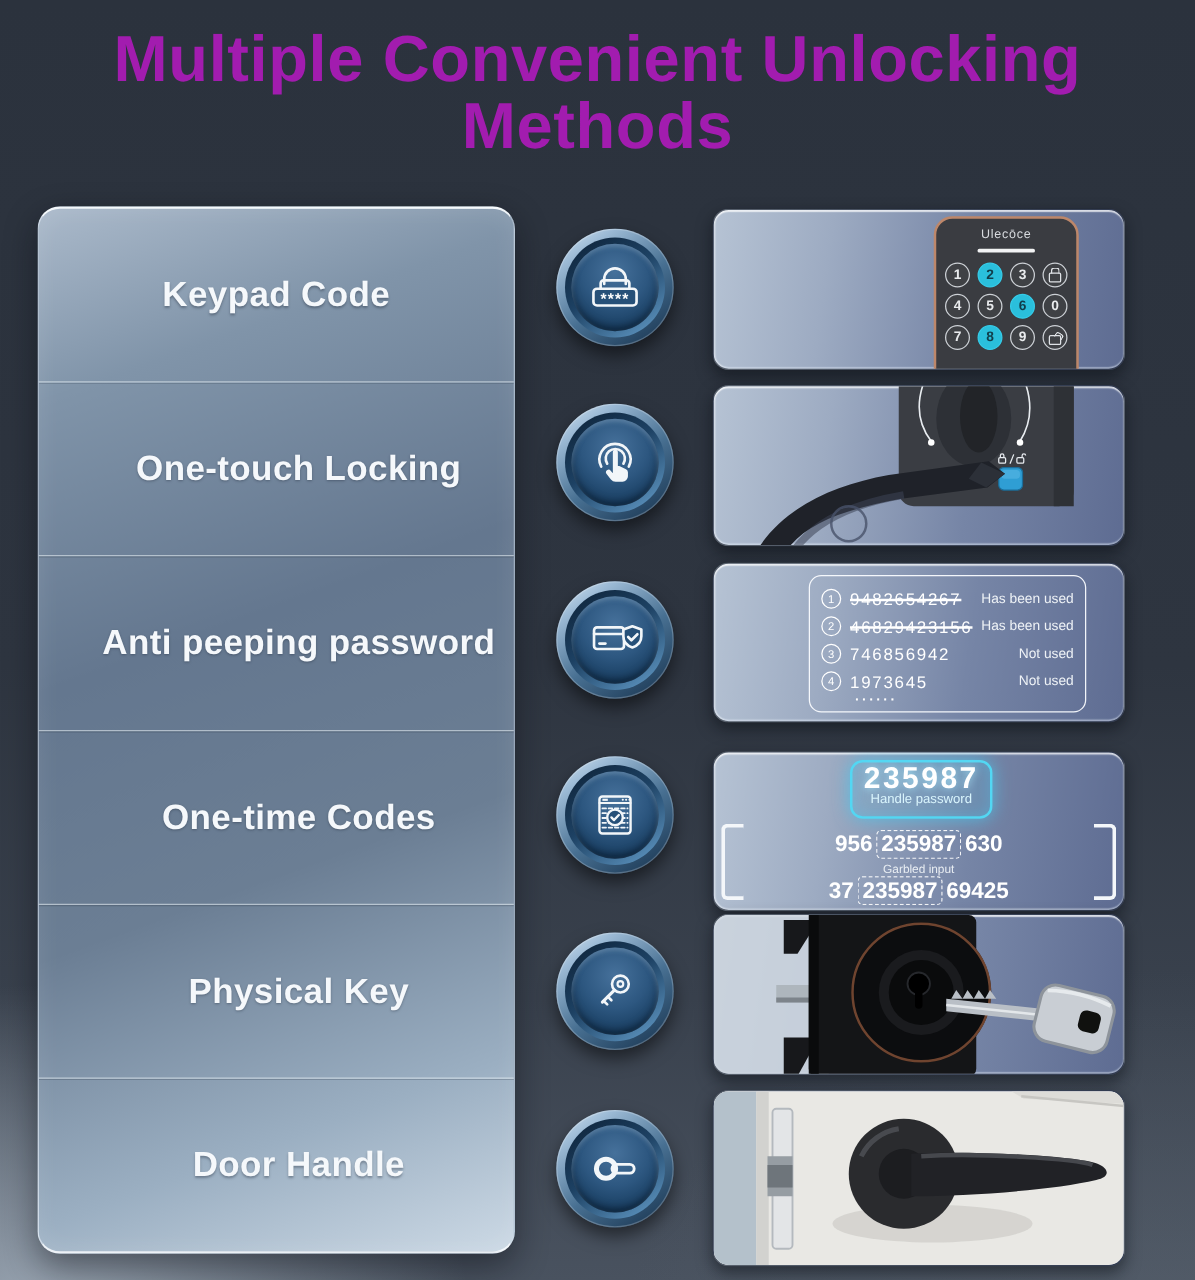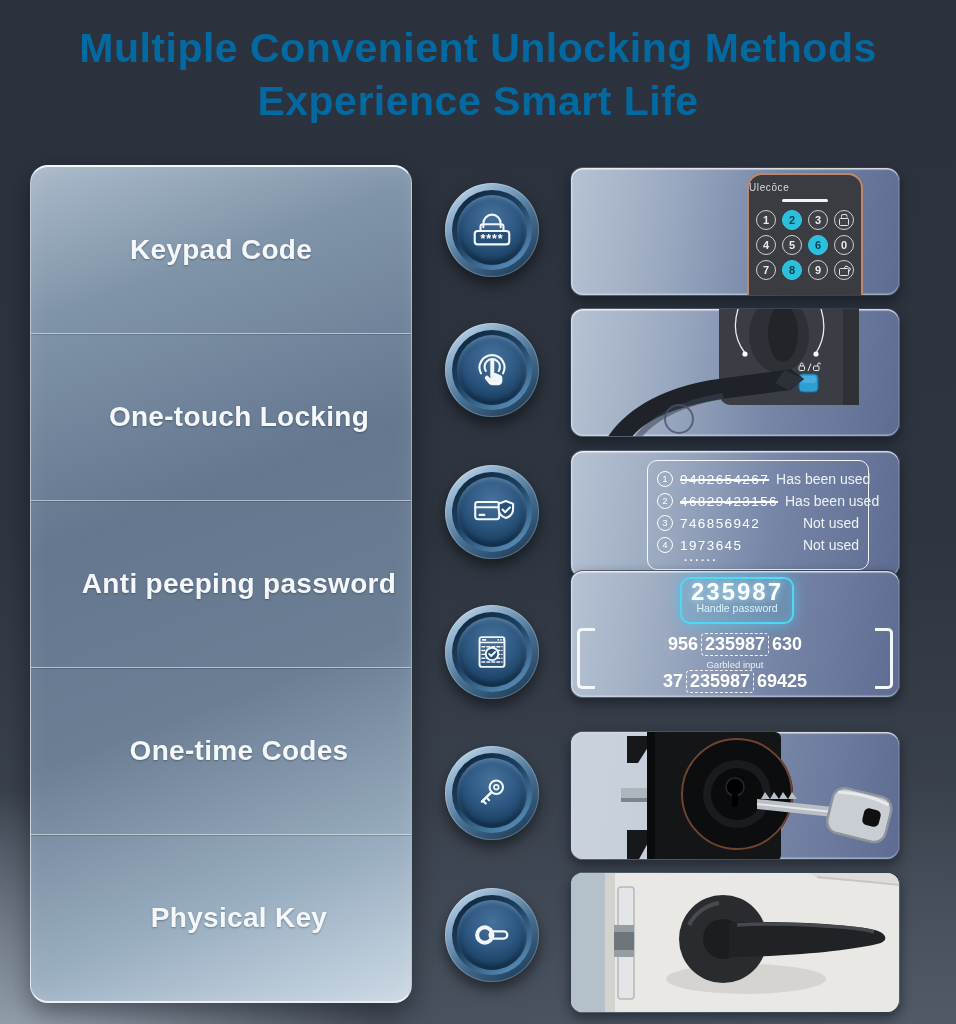--- a/index.html
+++ b/index.html
@@ -4,22 +4,22 @@
 <style>
   html,body{margin:0;padding:0;}
   body{
     width:956px;height:1024px;position:relative;overflow:hidden;
     font-family:"Liberation Sans","DejaVu Sans",sans-serif;
     background:
       radial-gradient(560px 430px at 3% 103%, rgba(160,172,185,.95) 0%, rgba(160,172,185,0) 62%),
       radial-gradient(720px 520px at 97% 106%, rgba(92,102,114,.5) 0%, rgba(92,102,114,0) 60%),
       linear-gradient(180deg,#2b323d 0%, #2e3540 52%, #39414d 78%, #49525f 100%);
   }
-  .title{position:absolute;top:22px;left:0;right:0;text-align:center;color:#0369a1;
-    font-weight:700;font-size:41px;line-height:53px;letter-spacing:.5px;}
+  .title{position:absolute;top:22px;left:0;right:0;text-align:center;color:#a21caf;
+    font-weight:700;font-size:52px;line-height:53px;letter-spacing:.5px;}
   
   .panel-left{position:absolute;left:30px;top:165px;width:382px;height:838px;border-radius:18px;
     display:flex;flex-direction:column;box-sizing:border-box;
     background:linear-gradient(160deg,#aab9ca 0%,#8094a9 16%,#64778f 40%,#6b7e94 62%,#9bafc2 84%,#ccd9e5 100%);
     border-top:2px solid rgba(250,253,255,.92);
     border-left:1.5px solid rgba(240,246,252,.6);
     border-right:1.5px solid rgba(215,227,238,.45);
     border-bottom:2px solid rgba(250,253,255,.85);
     box-shadow:0 10px 26px rgba(8,12,18,.45), inset 0 0 20px rgba(255,255,255,.10);}
   .feature-row{flex:1;display:flex;align-items:center;justify-content:center;}
@@ -38,46 +38,46 @@
     background:radial-gradient(circle at 50% 32%, #46719b 0%, #2d5780 45%, #183d60 78%, #112d4a 100%);
     box-shadow:inset 0 2px 4px rgba(190,220,245,.35), inset 0 -3px 6px rgba(0,10,20,.5);}
   .badge svg{stroke:#f2f6f9;fill:none;stroke-width:2.2;stroke-linecap:round;stroke-linejoin:round;}
   
   .photo{position:absolute;left:570px;width:330px;border-radius:13px;overflow:hidden;box-sizing:border-box;
     background:linear-gradient(98deg,#b6c3d4 0%,#9dabc2 28%,#7685a6 62%,#5e6c92 100%);
     border:1px solid rgba(12,18,26,.55);
     box-shadow:inset 0 1.5px 1px rgba(255,255,255,.75), inset 0 -1.5px 1px rgba(230,240,250,.45),
       inset 1.5px 0 1px rgba(255,255,255,.35), 0 5px 12px rgba(8,12,18,.5);}
   #photo1{top:167px;height:129px}#photo2{top:308px;height:129px}
-  #photo3{top:450px;height:128px}#photo4{top:570px;height:128px}
+  #photo3{top:450px;height:128px}#photo4{top:601px;height:128px}
   #photo5{top:731px;height:129px}#photo6{top:872px;height:141px}
   .photo svg.art{position:absolute;inset:0;}
   
   .device{position:absolute;left:176px;top:5px;width:116px;height:160px;box-sizing:border-box;
     background:#3a3c41;border:2px solid #bd876a;border-radius:15px;}
-  .brand{font-size:10px;color:#d8dbdf;text-align:left;margin-top:7px;letter-spacing:.6px;}
+  .brand{font-size:10px;color:#d8dbdf;text-align:center;margin-top:7px;letter-spacing:.6px;}
   .dbar{width:46px;height:3px;background:#f2f3f4;border-radius:2px;margin:6px auto 8px;}
   .kgrid{display:grid;grid-template-columns:repeat(4,20px);gap:5px 6px;justify-content:center;}
   .key{width:20px;height:20px;border-radius:50%;border:1.6px solid #ccd0d5;box-sizing:border-box;
     color:#e9ebed;font-size:11px;font-weight:700;display:flex;align-items:center;justify-content:center;
     background:#3f4145;}
   .key.hl{background:#2abfdc;border-color:#35cbe8;color:#113e4b;}
   .mlock{position:relative;width:8px;height:6px;border:1.3px solid #dfe2e6;border-radius:1.5px;margin-top:4px;}
   .mlock::before{content:"";position:absolute;width:4.5px;height:4px;border:1.3px solid #dfe2e6;
     border-bottom:none;border-radius:2.5px 2.5px 0 0;left:50%;transform:translateX(-50%);top:-4.8px;}
   .mlock.open::before{left:2.5px;transform:rotate(32deg);transform-origin:bottom left;}
   
   .codes-box{position:absolute;left:76px;top:9px;width:222px;height:110px;box-sizing:border-box;
     border:1.6px solid rgba(250,252,255,.95);border-radius:10px;padding:7px 9px 2px 9px;color:#fff;}
   .code-row{display:flex;align-items:center;gap:7px;height:22px;}
   .cnum{width:14px;height:14px;min-width:14px;border:1.2px solid #fff;border-radius:50%;
     font-size:9px;display:flex;align-items:center;justify-content:center;font-weight:400;}
   .ccode{font-size:13.5px;letter-spacing:1.4px;font-weight:400;white-space:nowrap;}
   .code-row.used .ccode{text-decoration:line-through;text-decoration-thickness:1.5px;}
-  .cstatus{margin-left:auto;font-size:14px;color:#eef2f6;white-space:nowrap;}
+  .cstatus{margin-left:auto;font-size:11px;color:#eef2f6;white-space:nowrap;}
   .cmore{font-size:11px;letter-spacing:2px;margin-left:27px;line-height:8px;font-weight:700;}
   
   .correct-box{position:absolute;left:109px;top:6px;width:114px;height:47px;box-sizing:border-box;
     border:2.5px solid #52d7f3;border-radius:10px;background:rgba(82,190,230,.18);text-align:center;
     box-shadow:0 0 14px rgba(70,200,240,.75), inset 0 0 10px rgba(70,200,240,.35);}
   .correct-code{font-size:24px;font-weight:700;color:#fff;letter-spacing:2px;line-height:26px;
     text-shadow:0 0 7px rgba(165,230,250,.95);}
   .correct-label{font-size:10.5px;color:#d9f5fd;margin-top:-3px;}
   .attempts{position:absolute;top:62px;left:0;right:0;display:flex;justify-content:space-between;
     padding:0 14px;flex-direction:column;}
@@ -87,38 +87,40 @@
   .caption{font-size:9.5px;color:#e9eef3;margin-top:3px;font-weight:400;}
   .bracket{position:absolute;top:57px;width:15px;height:55px;border:3px solid #f4f7fa;border-radius:5px;}
   .bracket.left{left:6px;border-right:none;border-top-right-radius:0;border-bottom-right-radius:0;}
   .bracket.right{right:6px;border-left:none;border-top-left-radius:0;border-bottom-left-radius:0;}
 </style>
 </head>
 <body>
 
 <div class="title">
   <div>Multiple Convenient Unlocking Methods</div>
-  <div>Experience Smart Life</div>
 </div>
 
 <div class="panel-left">
   <div class="feature-row">
     <span class="feature-label">Keypad Code</span>
   </div>
   <div class="feature-row">
     <span class="feature-label">One-touch Locking</span>
   </div>
   <div class="feature-row">
     <span class="feature-label">Anti peeping password</span>
   </div>
   <div class="feature-row">
     <span class="feature-label">One-time Codes</span>
   </div>
   <div class="feature-row">
     <span class="feature-label">Physical Key</span>
+  </div>
+  <div class="feature-row">
+    <span class="feature-label">Door Handle</span>
   </div>
 </div>
 
 <div class="badge" style="top:183px">
   <div class="mid"></div>
   <div class="inner">
     <svg width="46" height="46" viewBox="0 0 48 48">
       <path d="M15 21 v-4 a9 9 0 0 1 18 0 v4"></path>
       <rect x="12" y="18" width="24" height="13" rx="2.5"></rect>
       <rect x="6" y="25" width="36" height="14" rx="3" fill="#265078"></rect>

